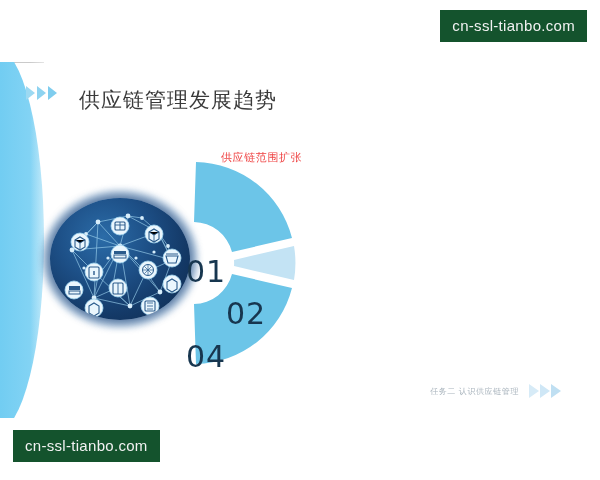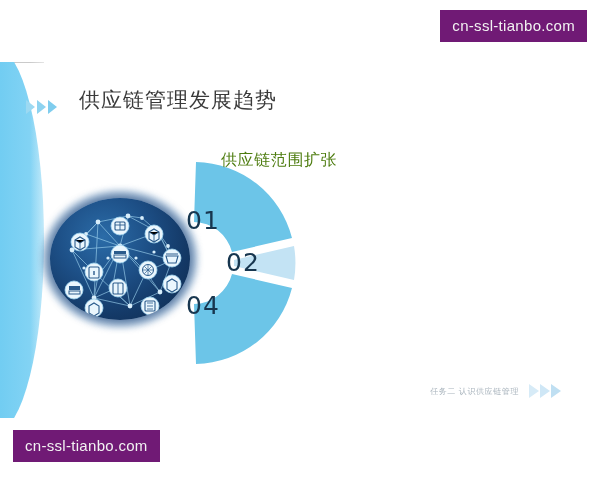--- a/index.html
+++ b/index.html
@@ -2,21 +2,21 @@
 <html><head>
 <meta charset="utf-8">
 <style>
   html,body{margin:0;padding:0;}
   body{
     width:600px;height:480px;background:#ffffff;overflow:hidden;position:relative;
     font-family:"Liberation Sans","DejaVu Sans",sans-serif;
   }
   
   .wm{
-    position:absolute;background:#701a75;color:#f2f2f2;
+    position:absolute;background:#14532d;color:#f2f2f2;
     font-size:15px;letter-spacing:.3px;line-height:1;
     padding:8px 12px 9px;white-space:nowrap;
   }
   #wm-top{right:13px;top:10px;}
   #wm-bottom{left:13px;bottom:18px;}
 
   
   #slide{
     position:absolute;left:0;top:62px;width:600px;height:356px;
     background:#ffffff;overflow:hidden;
@@ -31,21 +31,21 @@
     background:linear-gradient(90deg,#63c6ef 0%,#72cdf2 55%,#8ad6f5 100%);
     border-radius:0 50% 50% 0/0 50% 50% 0;
     filter:blur(.3px);
   }
   #left-band-fade{
     position:absolute;left:30px;top:-14px;width:34px;height:384px;
     background:linear-gradient(90deg,rgba(255,255,255,0) 0%,#ffffff 85%);
   }
 
   
-  #title-row{position:absolute;left:26px;top:24px;display:flex;align-items:flex-end;}
+  #title-row{position:absolute;left:26px;top:24px;display:flex;align-items:flex-start;}
   .chev{
     width:0;height:0;border-top:7px solid transparent;border-bottom:7px solid transparent;
     border-left:9px solid #9cd9f2;margin-right:2px;
   }
   .chev.c2{border-left-color:#8ed3f0;}
   .chev.c3{border-left-color:#7fcdee;}
   #title-text{
     margin-left:20px;font-size:21px;color:#3a3a3a;letter-spacing:1px;
     font-weight:500;white-space:nowrap;
   }
@@ -61,29 +61,29 @@
     position:absolute;left:8px;top:8px;width:140px;height:122px;border-radius:50%;
     background:radial-gradient(ellipse at 38% 32%,#2b6ca8 0%,#1d4f86 38%,#143a68 66%,#0d2749 100%);
     overflow:hidden;box-shadow:0 0 10px 3px rgba(20,60,110,.55);
   }
   #globe svg{position:absolute;left:0;top:0;}
 
   
   #arcs{position:absolute;left:140px;top:86px;width:190px;height:230px;}
   #arcs svg{position:absolute;left:0;top:0;}
   .seg-num{
-    position:absolute;font-size:25px;color:#17364f;letter-spacing:1px;
-    font-family:"DejaVu Sans",sans-serif;font-weight:400;
+    position:absolute;font-size:30px;color:#17364f;letter-spacing:1px;
+    font-family:"DejaVu Sans",sans-serif;font-weight:400;margin-top:48px;
   }
   #num-01{left:46px;top:58px;}
   #num-02{left:86px;top:100px;text-align:right;}
   #num-03{left:46px;top:143px;}
 
   
-  .lbl{position:absolute;font-size:16px;color:#4d7c0f;letter-spacing:.6px;white-space:nowrap;}
+  .lbl{position:absolute;font-size:11px;color:#ef4444;letter-spacing:.6px;white-space:nowrap;}
   #lbl-1{left:221px;top:88px;}
   #lbl-2{left:268px;top:186px;}
   #lbl-3{left:221px;top:278px;}
 
   
   #footer{position:absolute;right:38px;top:322px;display:flex;align-items:center;}
   #footer-text{font-size:8px;color:#a9b4bd;letter-spacing:.6px;white-space:nowrap;margin-right:10px;}
   .fchev{
     width:0;height:0;border-top:7px solid transparent;border-bottom:7px solid transparent;
     border-left:10px solid #d7ebf7;margin-right:1px;

